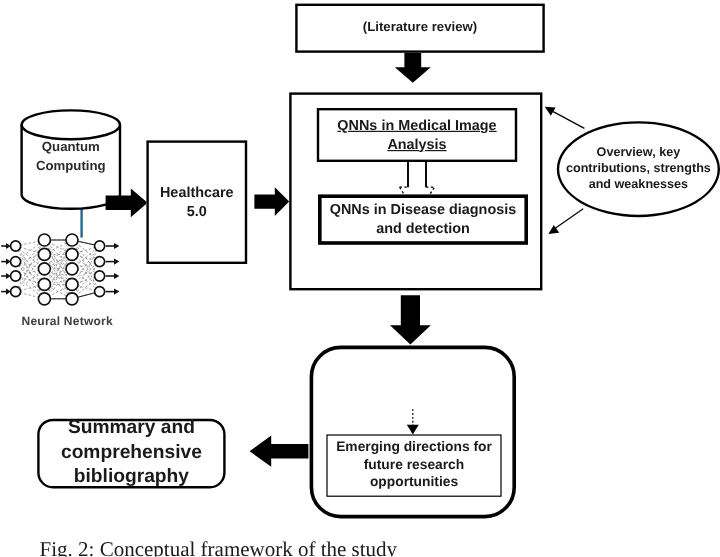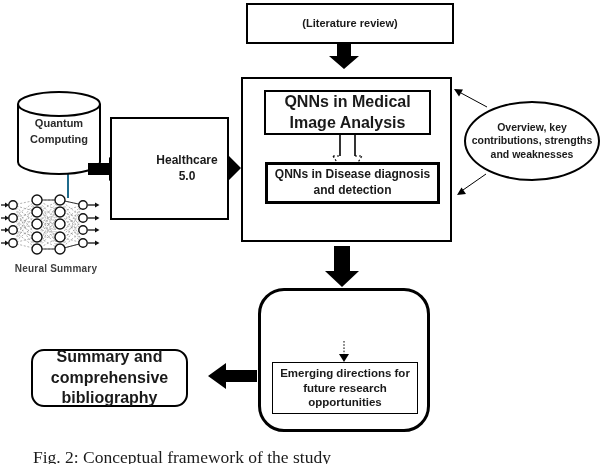--- a/index.html
+++ b/index.html
@@ -9,23 +9,23 @@
   }
   .layer{position:absolute;left:0;top:0;}
   .box{
     position:absolute;background:#fff;border:2px solid #000;
     display:flex;align-items:center;justify-content:center;
     text-align:center;font-weight:bold;line-height:1.3;box-sizing:content-box;
   }
   .container-box{background:transparent;}
   .lit{left:246px;top:3px;width:204px;height:37px;font-size:11px;}
   .outer-qnn{left:241px;top:77px;width:207px;height:161px;border-width:2.5px;}
-  .qnn1{left:264px;top:90px;width:163px;height:41px;font-size:16px;}
+  .qnn1{left:264px;top:90px;width:163px;height:41px;font-size:12px;text-decoration:underline;}
   .qnn2{left:265px;top:162px;width:169px;height:36px;border-width:3px;font-size:12px;}
-  .health{left:110px;top:117px;width:80px;height:99px;font-size:12px;padding-left:35px;}
+  .health{left:122px;top:117px;width:80px;height:99px;font-size:12px;}
   .ellipse{
     left:464px;top:101px;width:132px;height:76px;border-width:2.5px;
     border-radius:50%;font-size:10.5px;line-height:1.27;text-align:center;
   }
   .round-outer{left:258px;top:288px;width:166px;height:138px;border-width:3px;border-radius:26px;}
   .gaps{left:270px;top:301px;width:142px;height:33px;border-width:3px;font-size:11.5px;}
   .emerging{left:272px;top:362px;width:144px;height:50px;border-width:1.5px;font-size:11.5px;}
   .summary{left:31px;top:349px;width:153px;height:54px;border-radius:13px;font-size:16px;}
   .cyl-label{
     position:absolute;left:21px;top:116px;width:76px;text-align:center;
@@ -221,16 +221,16 @@
   <div class="box emerging">
     <span>Emerging directions for future research opportunities</span>
   </div>
 
   <div class="box summary">
     <span>Summary and comprehensive bibliography</span>
   </div>
 
   <div class="cyl-label">Quantum Computing</div>
 
-  <div class="nn-label">Neural Summary</div>
+  <div class="nn-label">Neural Network</div>
 
   <div class="caption">Fig. 2: Conceptual framework of the study</div>
 </div>
 
 </body></html>

